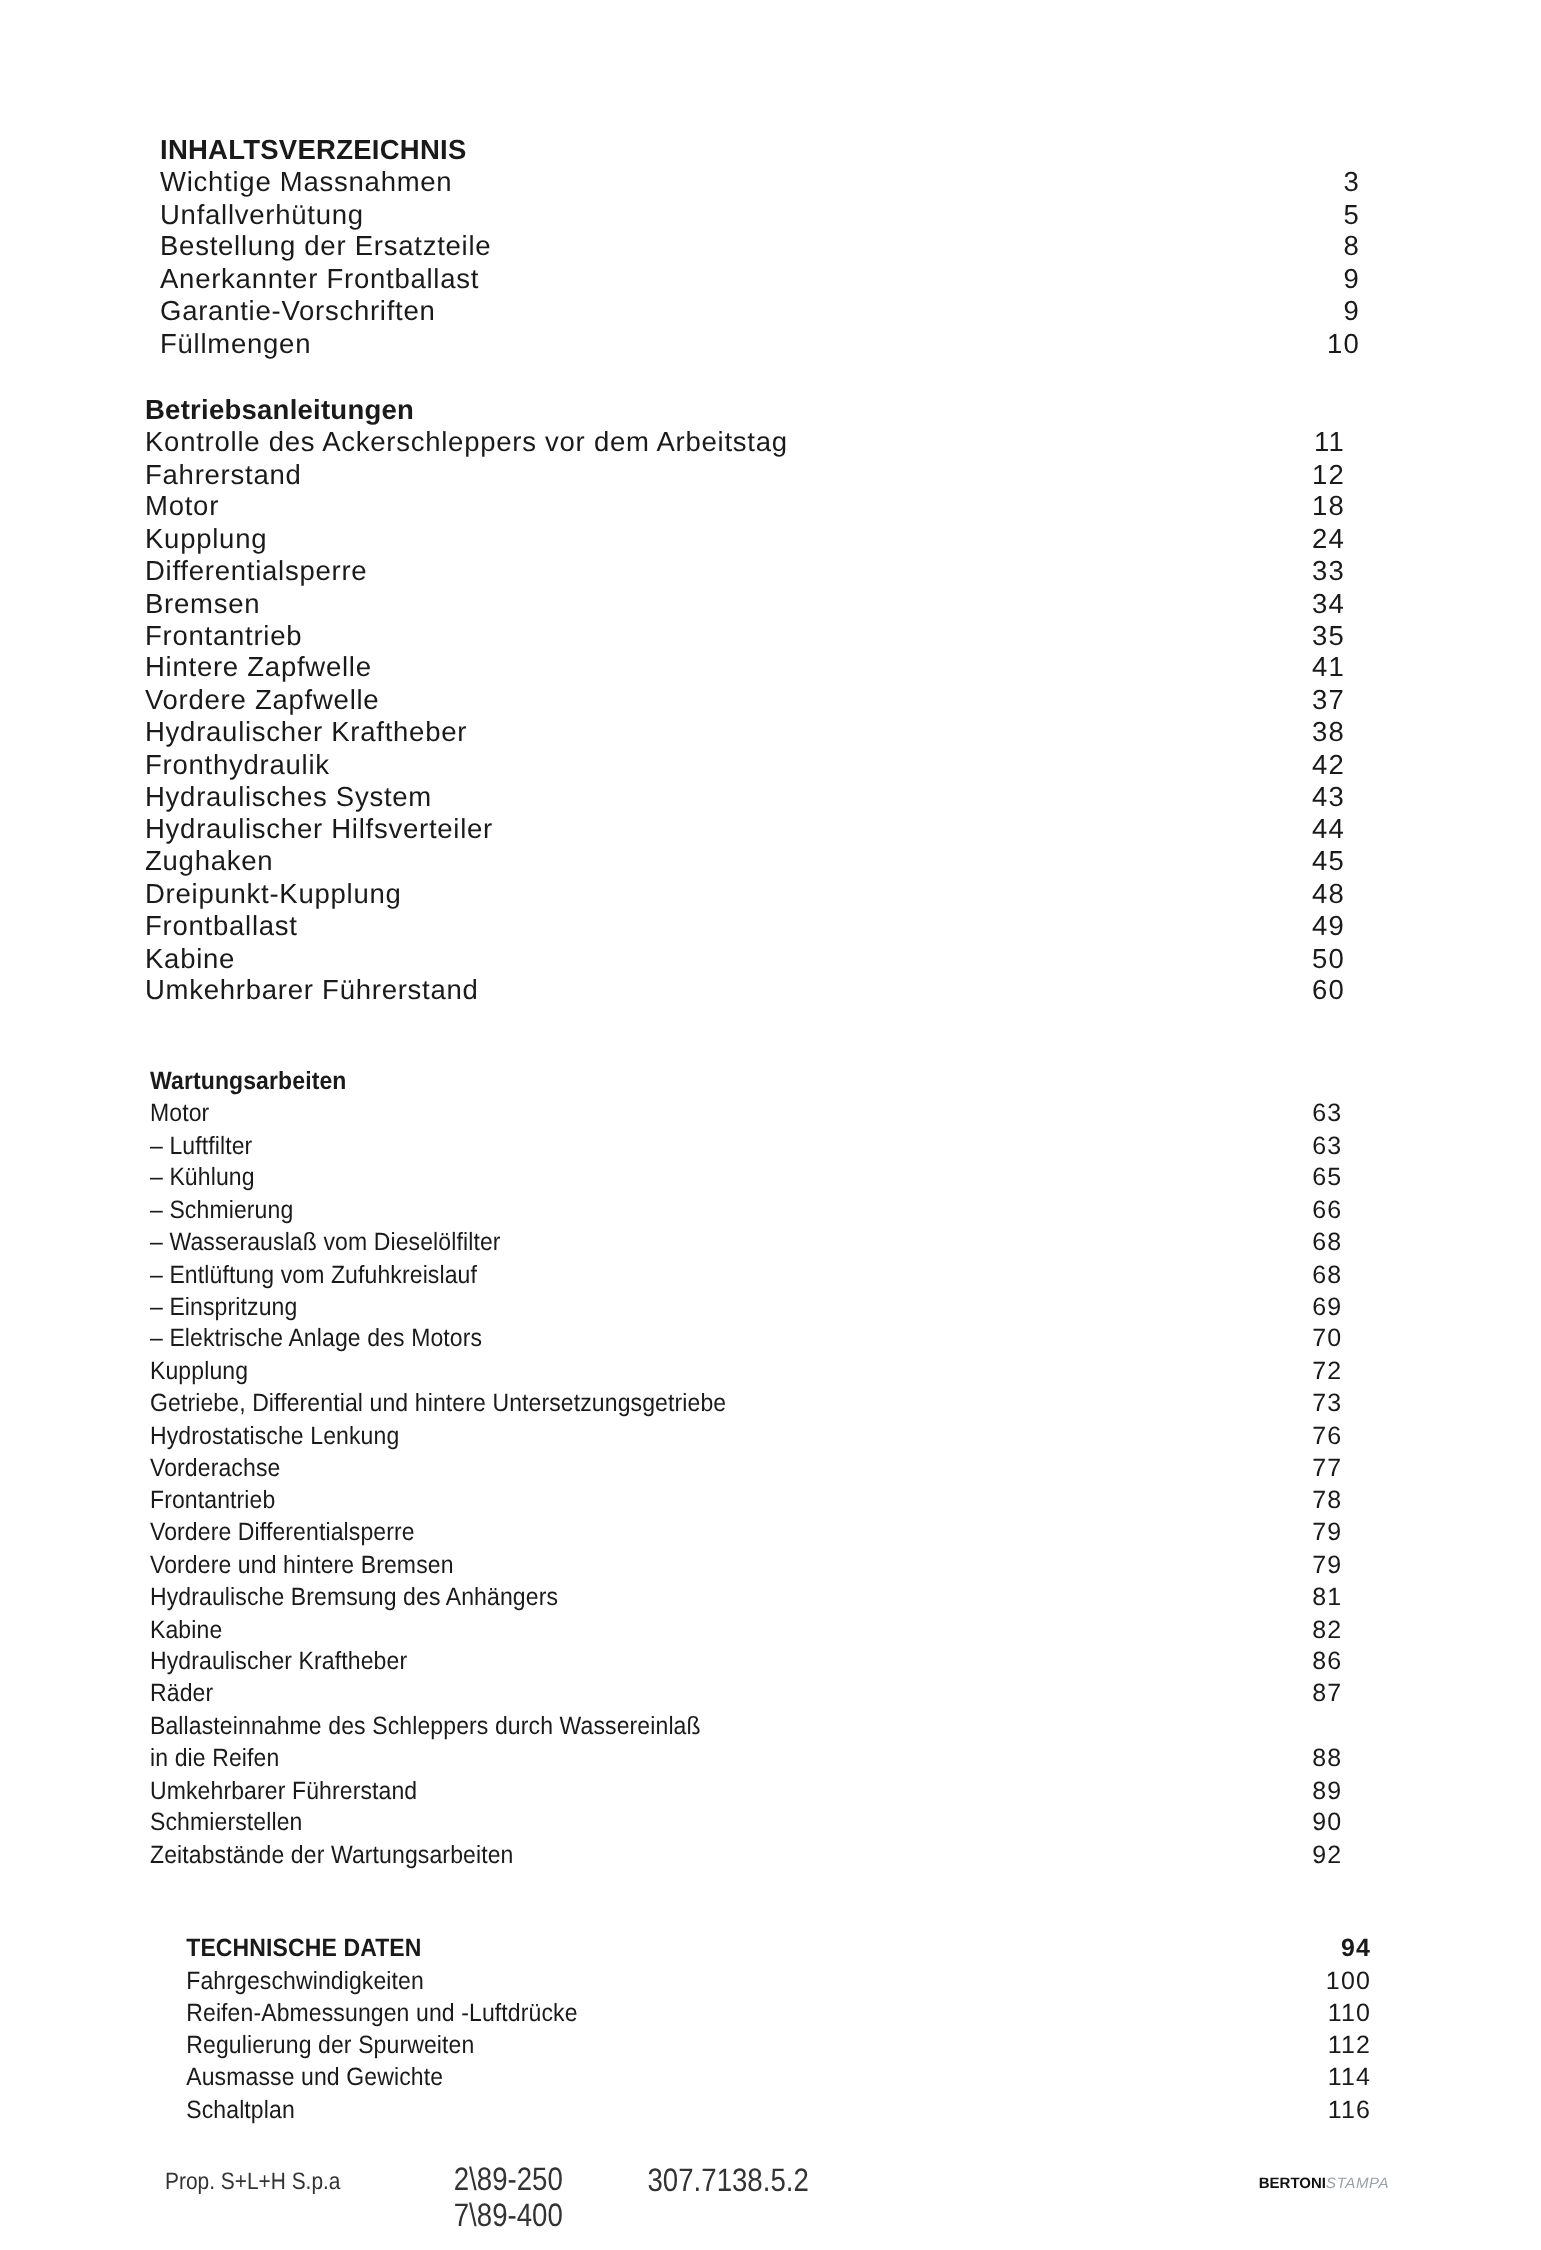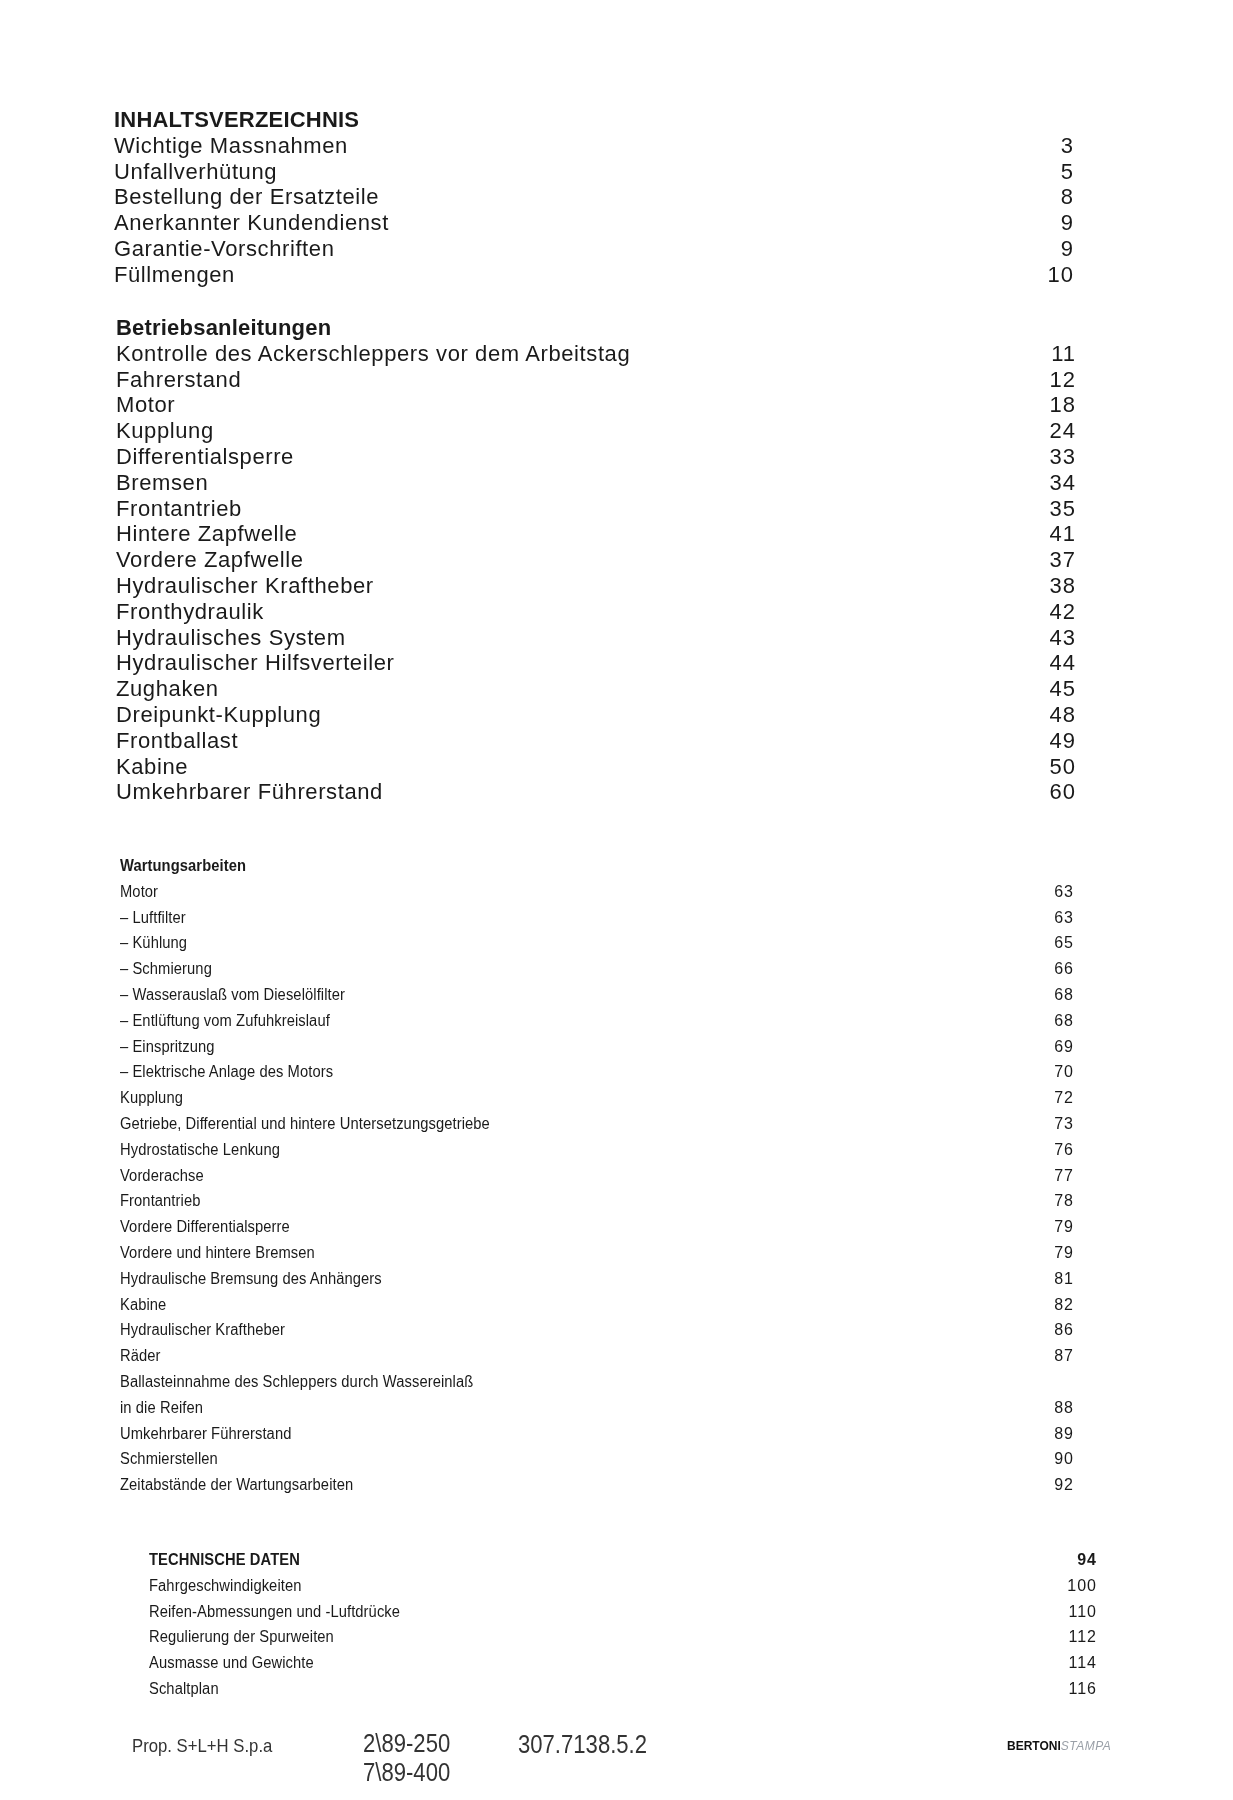--- a/index.html
+++ b/index.html
@@ -3,23 +3,23 @@
 <meta charset="utf-8">
 <style>
   html, body { margin: 0; padding: 0; background: #ffffff; }
   body { width: 1233px; height: 1800px; position: relative; overflow: hidden; color: #1a1a1a; }
   .page { position: absolute; left: 0; top: 0; width: 1233px; height: 1800px; }
   .section { position: absolute; left: 114px; width: 960px; }
   .row { position: relative; height: 25.8px; line-height: 25.8px; font-family: "Liberation Sans", sans-serif; font-size: 22px; letter-spacing: 0.6px; white-space: nowrap; }
   .row .label { position: absolute; left: 0; top: 0; }
   .row .page-num { position: absolute; right: 0; top: 0; text-align: right; letter-spacing: 1px; }
   .heading { font-weight: bold; letter-spacing: 0.2px; }
-  .narrow { letter-spacing: 0.1px; font-size: 16px; transform-origin: left center; }
+  .narrow { letter-spacing: 0.1px; font-size: 20px; transform-origin: left center; }
   .narrow .label { transform: scaleX(0.92); transform-origin: left center; }
-  #sec-1 { top: 107px; }
+  #sec-1 { top: 107px; margin-left: 14px; }
   #sec-2 { top: 315px; left: 116px; }
   #sec-3 { top: 853px; left: 120px; width: 954px; }
   #sec-4 { top: 1547px; left: 126px; width: 948px; margin-left: 23px; }
   .footer { position: absolute; top: 1735px; font-family: "Liberation Sans", sans-serif; color: #333; }
   .footer .owner { position: absolute; left: 132px; top: 0; font-size: 19px; white-space: nowrap; transform: scaleX(0.88); transform-origin: left top; }
   .footer .dates { position: absolute; left: 363px; top: -6px; font-size: 26px; line-height: 29px; white-space: nowrap; transform: scaleX(0.85); transform-origin: left top; }
   .footer .dates div { display: block; }
   .footer .code { position: absolute; left: 518px; top: -6px; font-size: 26px; white-space: nowrap; transform: scaleX(0.85); transform-origin: left top; }
   .footer .printer { position: absolute; left: 960px; top: 4px; font-size: 12px; white-space: nowrap; }
   .footer .printer .bold { font-weight: bold; color: #111; padding-left: 47px; }
@@ -40,21 +40,21 @@
       </div>
       <div class="row">
         <span class="label">Unfallverhütung</span>
         <span class="page-num">5</span>
       </div>
       <div class="row">
         <span class="label">Bestellung der Ersatzteile</span>
         <span class="page-num">8</span>
       </div>
       <div class="row">
-        <span class="label">Anerkannter Kundendienst</span>
+        <span class="label">Anerkannter Frontballast</span>
         <span class="page-num">9</span>
       </div>
       <div class="row">
         <span class="label">Garantie-Vorschriften</span>
         <span class="page-num">9</span>
       </div>
       <div class="row">
         <span class="label">Füllmengen</span>
         <span class="page-num">10</span>
       </div>

